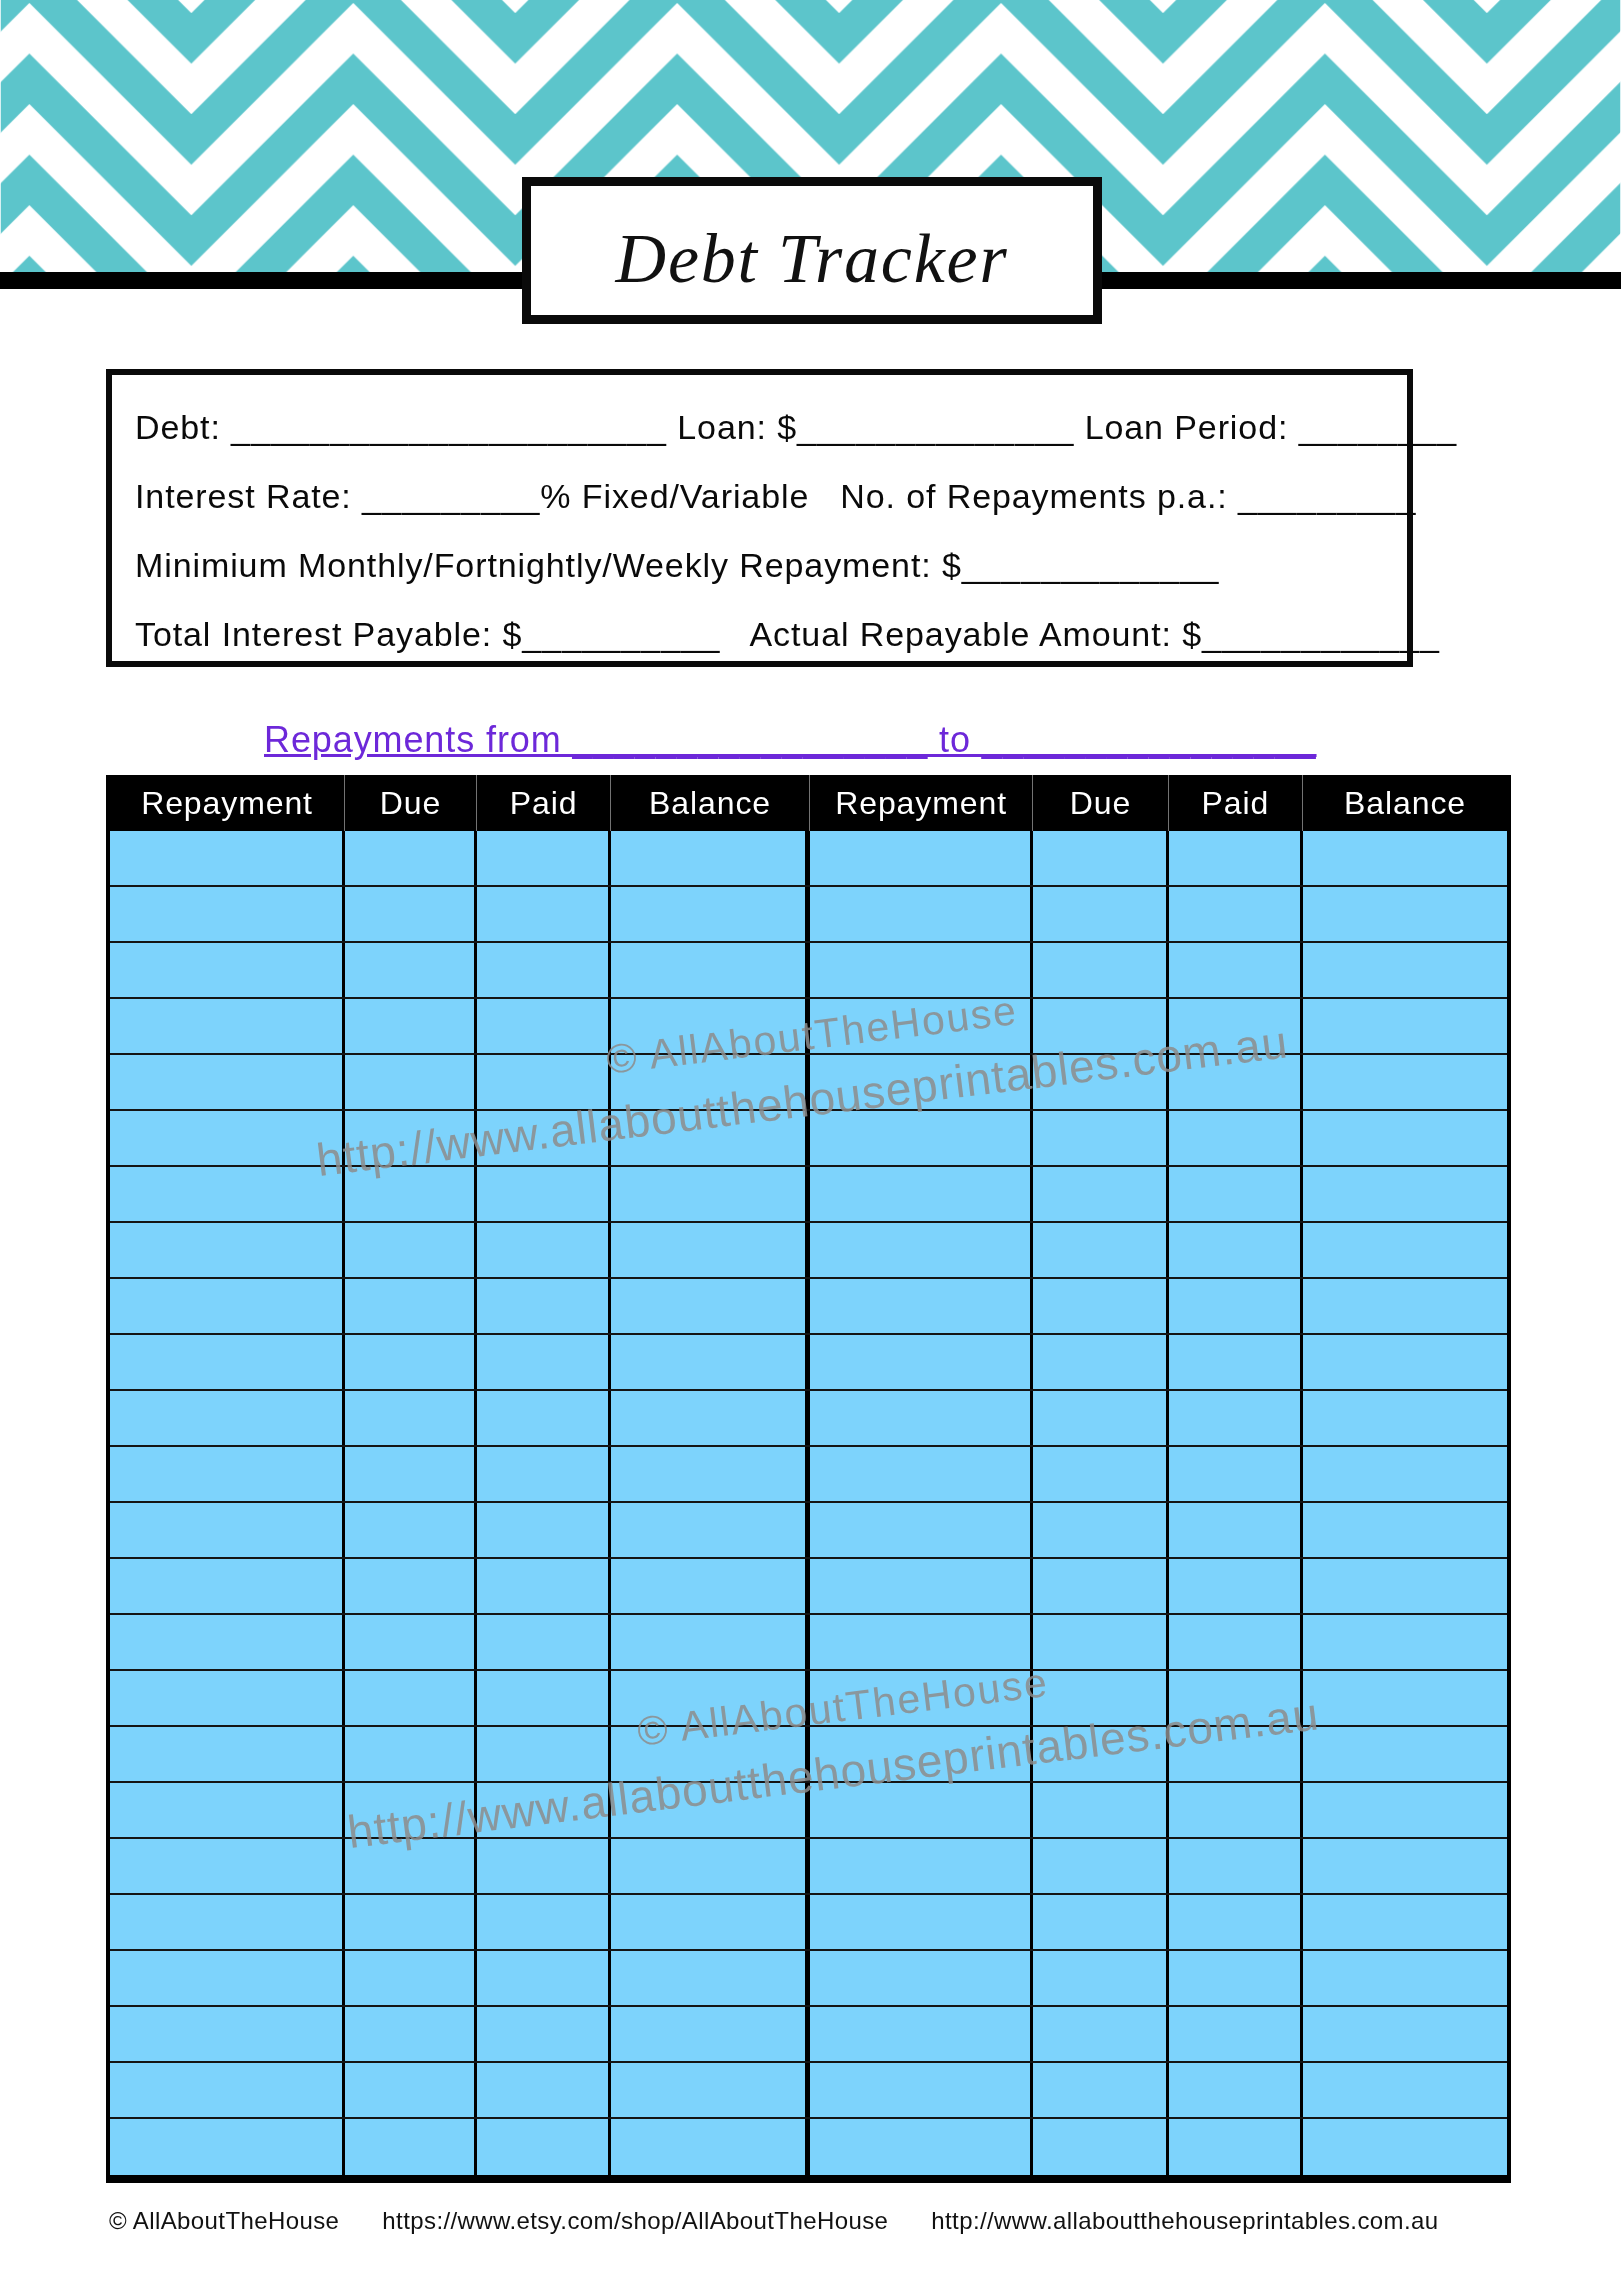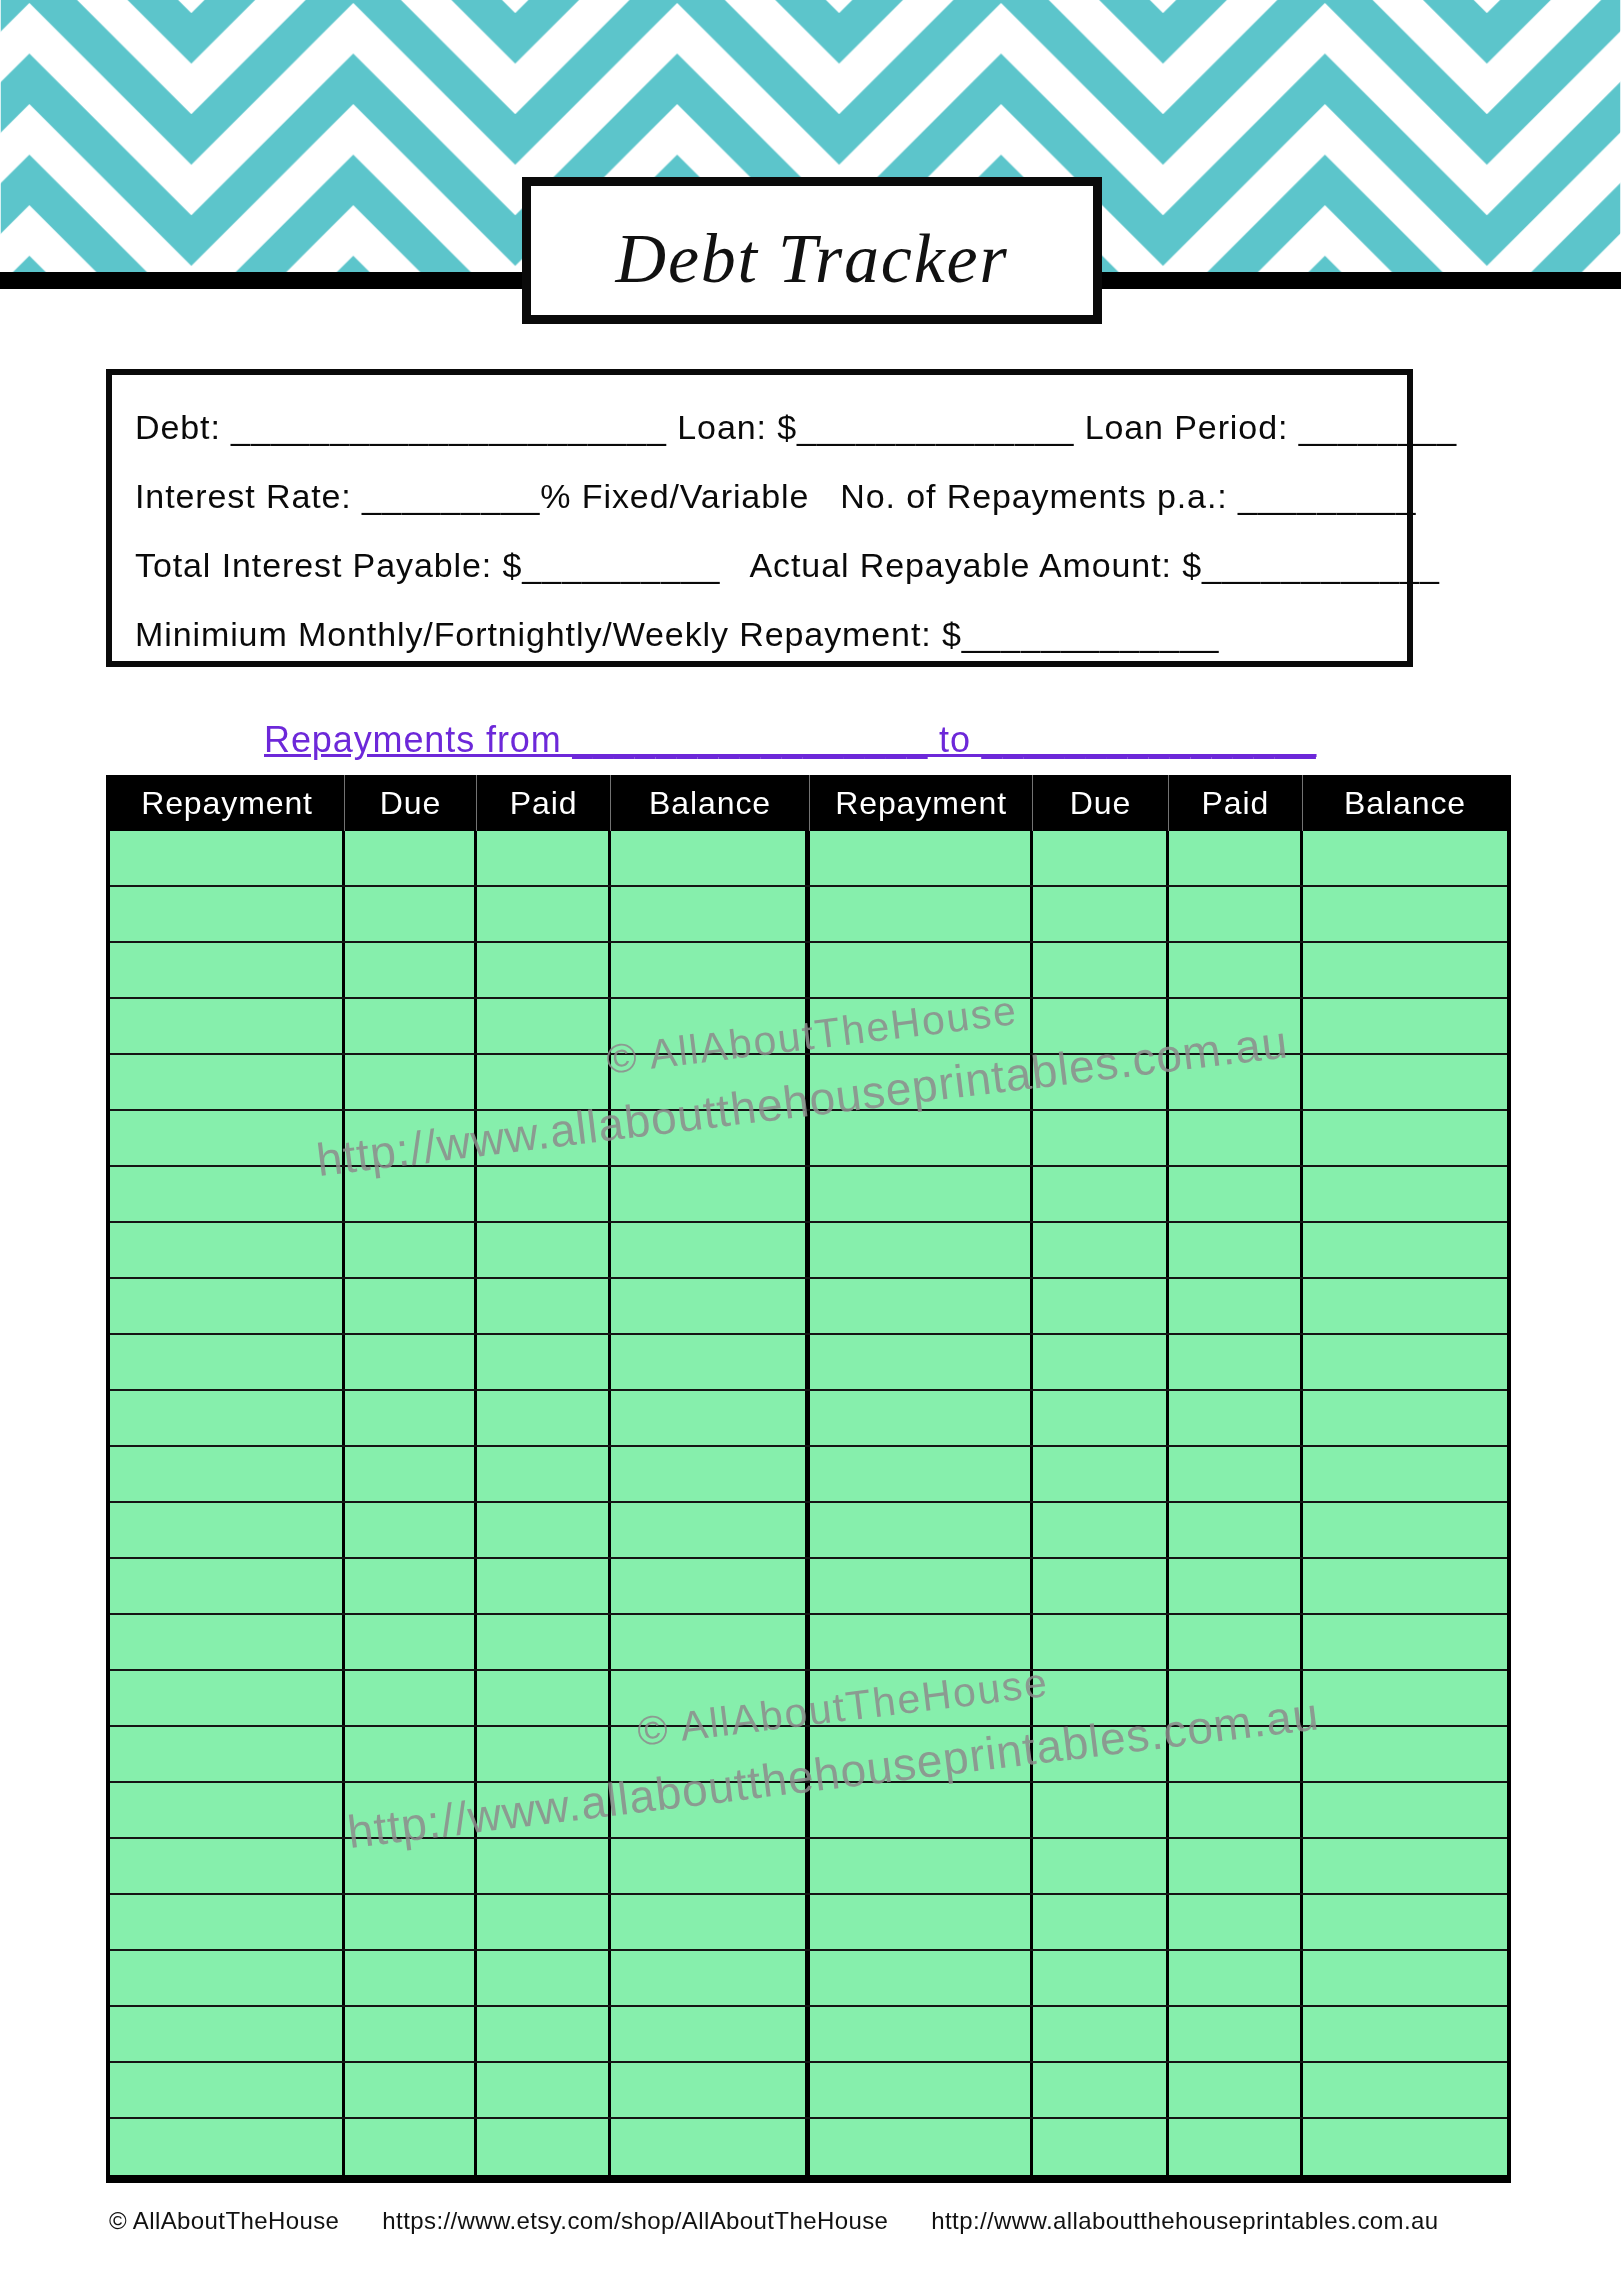--- a/index.html
+++ b/index.html
@@ -53,21 +53,21 @@
   .repayments-line{
     position:absolute;left:264px;top:719px;
     font-size:36px;letter-spacing:0.9px;white-space:pre;color:#6d28d9;text-decoration:underline;
   }
 
   
   .debt-table{
     position:absolute;left:106px;top:775px;width:1405px;
     border-left:4.5px solid #000;border-right:4.5px solid #000;border-bottom:8px solid #000;
     box-sizing:border-box;
-    background:#86efac;
+    background:#7dd3fc;
     z-index:1;
   }
   .thead{
     display:grid;
     grid-template-columns:264fr 148fr 151fr 223fr 251fr 152fr 151fr 229fr;
     height:56px;background:#000;color:#fff;
   }
   .th{
     display:flex;align-items:center;justify-content:center;
     font-size:32px;letter-spacing:0.9px;
@@ -135,22 +135,22 @@
 
   <div class="black-divider"></div>
 
   <div class="title-box">
     <span class="title-text">Debt Tracker</span>
   </div>
 
   <div class="info-box">
     <div class="info-line">Debt: ______________________ Loan: $______________ Loan Period: ________</div>
     <div class="info-line">Interest Rate: _________% Fixed/Variable   No. of Repayments p.a.: _________</div>
+    <div class="info-line">Minimium Monthly/Fortnightly/Weekly Repayment: $_____________</div>
     <div class="info-line">Total Interest Payable: $__________   Actual Repayable Amount: $____________</div>
-    <div class="info-line">Minimium Monthly/Fortnightly/Weekly Repayment: $_____________</div>
   </div>
 
   <div class="repayments-line">Repayments from _________________ to ________________</div>
 
   <div class="debt-table">
     <div class="thead">
         <div class="th">Repayment</div>
         <div class="th">Due</div>
         <div class="th">Paid</div>
         <div class="th">Balance</div>

